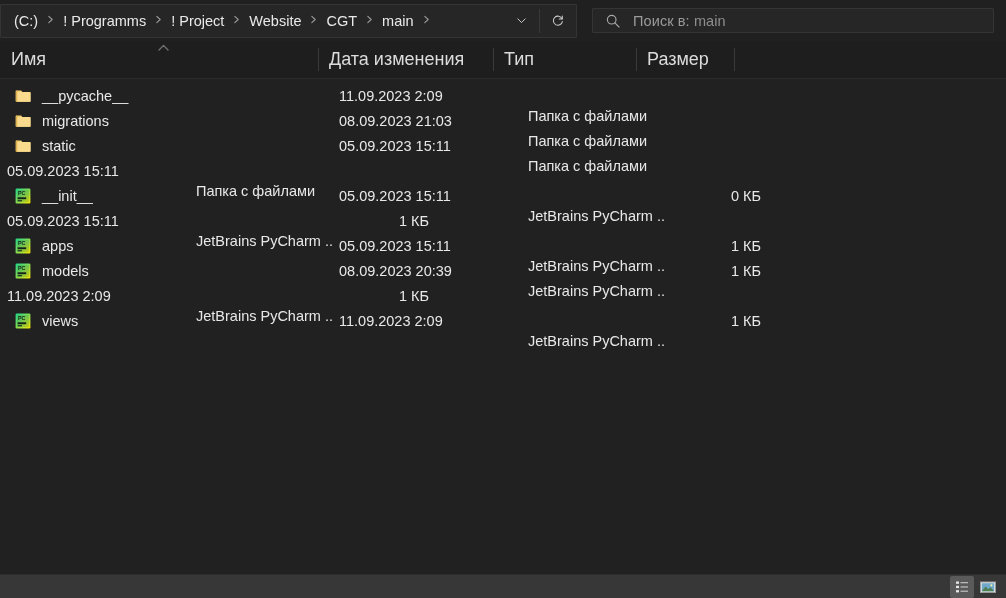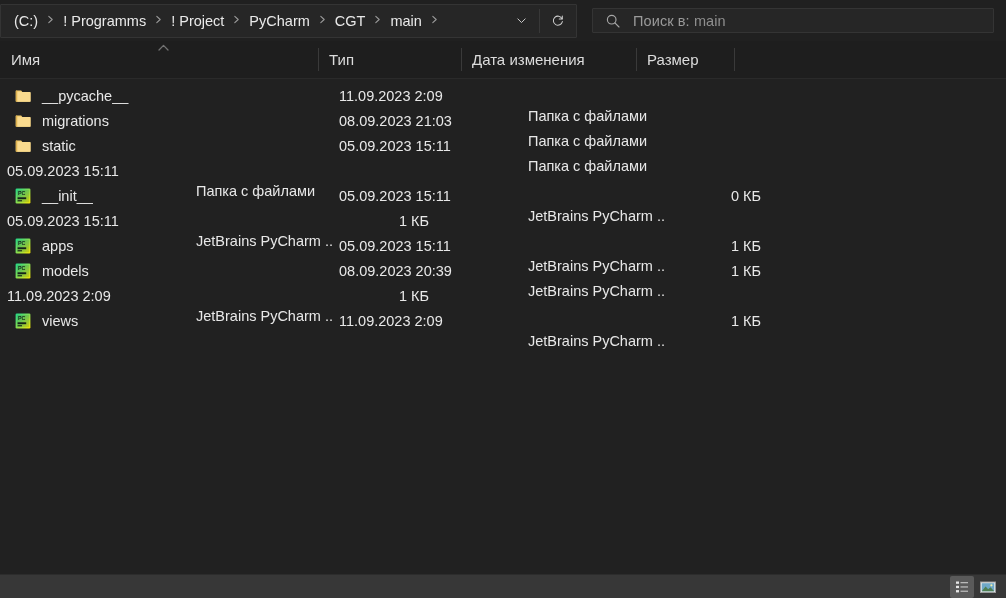--- a/index.html
+++ b/index.html
@@ -120,21 +120,21 @@
     display: flex;
     align-items: flex-end;
     border-bottom: 1px solid #2a2a2a;
   }
   .col {
     position: relative;
     box-sizing: border-box;
     height: 37px;
     display: flex;
     align-items: center;
-    font-size: 15px;
+    font-size: 18px;
     color: #dcdcdc;
     padding-left: 11px;
   }
   .col + .col::before {
     content: "";
     position: absolute;
     left: 0;
     top: 7px;
     bottom: 7px;
     width: 1px;
@@ -230,21 +230,21 @@
             <svg width="9" height="9" viewBox="0 0 9 9">
               <path d="M2.8 1.4 L6.2 4.5 L2.8 7.6" fill="none" stroke="#9b9b9b" stroke-width="1.1" stroke-linecap="round" stroke-linejoin="round"></path>
             </svg>
           </span>
           <span class="crumb">! Project</span>
           <span class="crumb-sep">
             <svg width="9" height="9" viewBox="0 0 9 9">
               <path d="M2.8 1.4 L6.2 4.5 L2.8 7.6" fill="none" stroke="#9b9b9b" stroke-width="1.1" stroke-linecap="round" stroke-linejoin="round"></path>
             </svg>
           </span>
-          <span class="crumb">PyCharm</span>
+          <span class="crumb">Website</span>
           <span class="crumb-sep">
             <svg width="9" height="9" viewBox="0 0 9 9">
               <path d="M2.8 1.4 L6.2 4.5 L2.8 7.6" fill="none" stroke="#9b9b9b" stroke-width="1.1" stroke-linecap="round" stroke-linejoin="round"></path>
             </svg>
           </span>
           <span class="crumb">CGT</span>
           <span class="crumb-sep">
             <svg width="9" height="9" viewBox="0 0 9 9">
               <path d="M2.8 1.4 L6.2 4.5 L2.8 7.6" fill="none" stroke="#9b9b9b" stroke-width="1.1" stroke-linecap="round" stroke-linejoin="round"></path>
             </svg>
@@ -279,25 +279,25 @@
         <path d="M9.9 9.9 L14 14" stroke="#a6a6a6" stroke-width="1.15" stroke-linecap="round"></path>
       </svg>
       <span class="search-ph"><span>Поиск в: </span><span class="q">main</span></span>
     </div>
   </div>
 
   <div class="colheader">
     <div class="col col-name">
       <span>Имя</span>
     </div>
+    <div class="col col-date">
+      <span>Дата изменения</span>
+    </div>
     <div class="col col-type">
       <span>Тип</span>
-    </div>
-    <div class="col col-date">
-      <span>Дата изменения</span>
     </div>
     <div class="col col-size">
       <span>Размер</span>
     </div>
     <div class="col col-tail"></div>
 
     <svg class="sort-caret" viewBox="0 0 11 7">
       <path d="M1 6 L5.5 1.4 L10 6" fill="none" stroke="#b8b8b8" stroke-width="1.3" stroke-linecap="round" stroke-linejoin="round"></path>
     </svg>
   </div>

